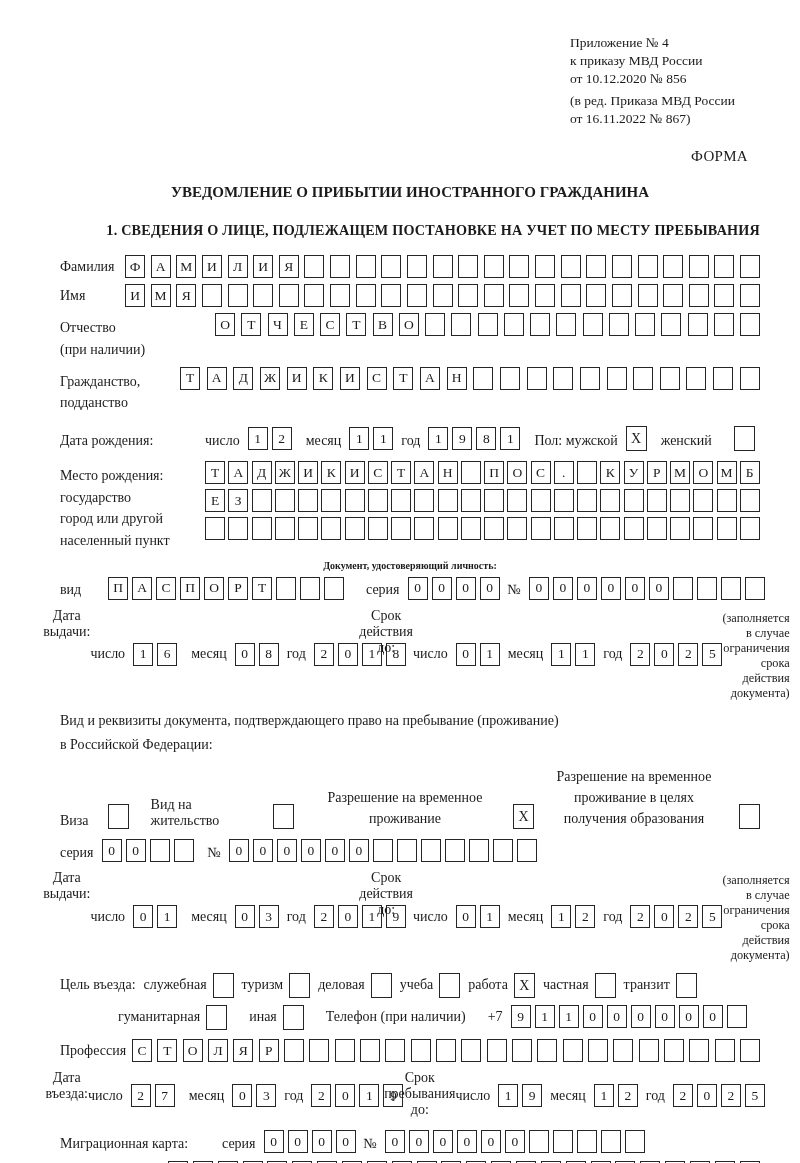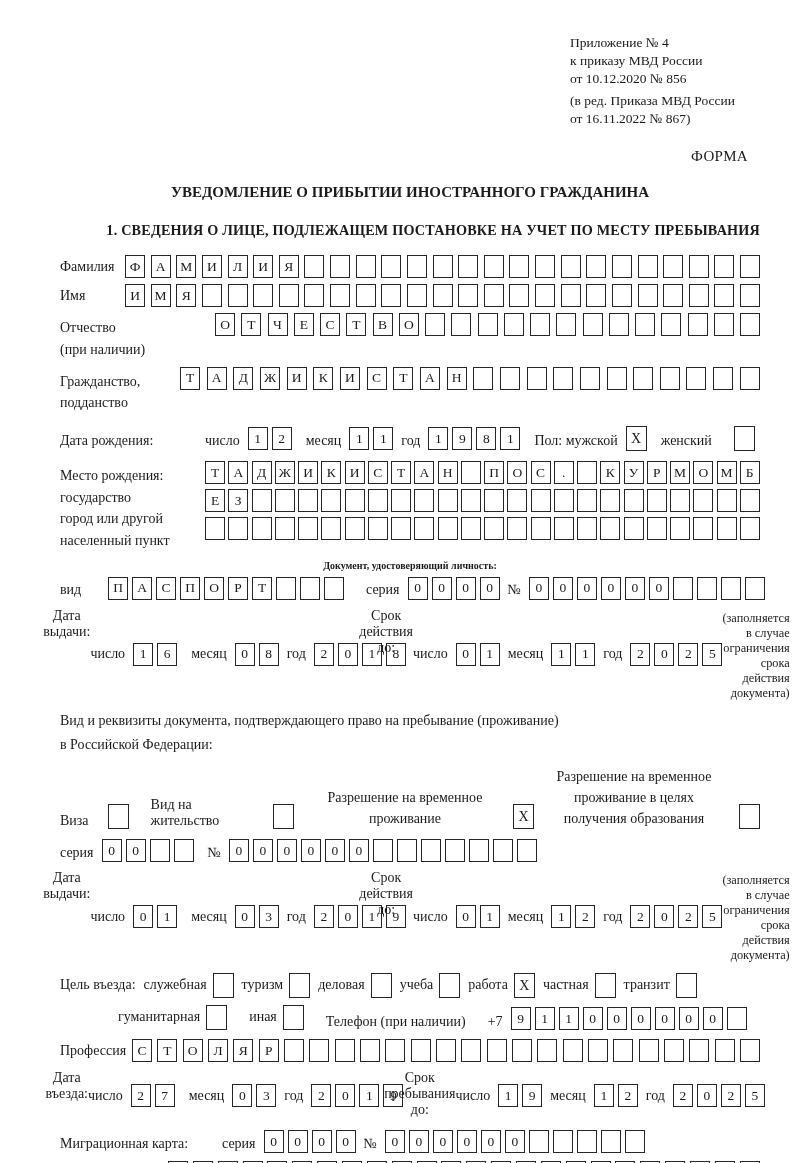--- a/index.html
+++ b/index.html
@@ -535,21 +535,21 @@
       </span>
     <span class="pair gap-s">
         <span class="opt-label">частная</span>
         <span class="box checkbox"></span>
       </span>
     <span class="pair gap-s">
         <span class="opt-label">транзит</span>
         <span class="box checkbox"></span>
       </span>
   </div>
-  <div class="purpose" style="margin-top:7px; margin-left:58px; align-items:flex-end;">
+  <div class="purpose" style="margin-top:7px; margin-left:58px; align-items:flex-start;">
     <span class="pair">
         <span class="opt-label">гуманитарная</span>
         <span class="box checkbox"></span>
       </span>
     <span class="pair gap-l">
         <span class="opt-label">иная</span>
         <span class="box checkbox"></span>
       </span>
     <span class="inline-lbl gap-l">Телефон (при наличии)</span>
     <span class="inline-lbl gap-l">+7</span>

